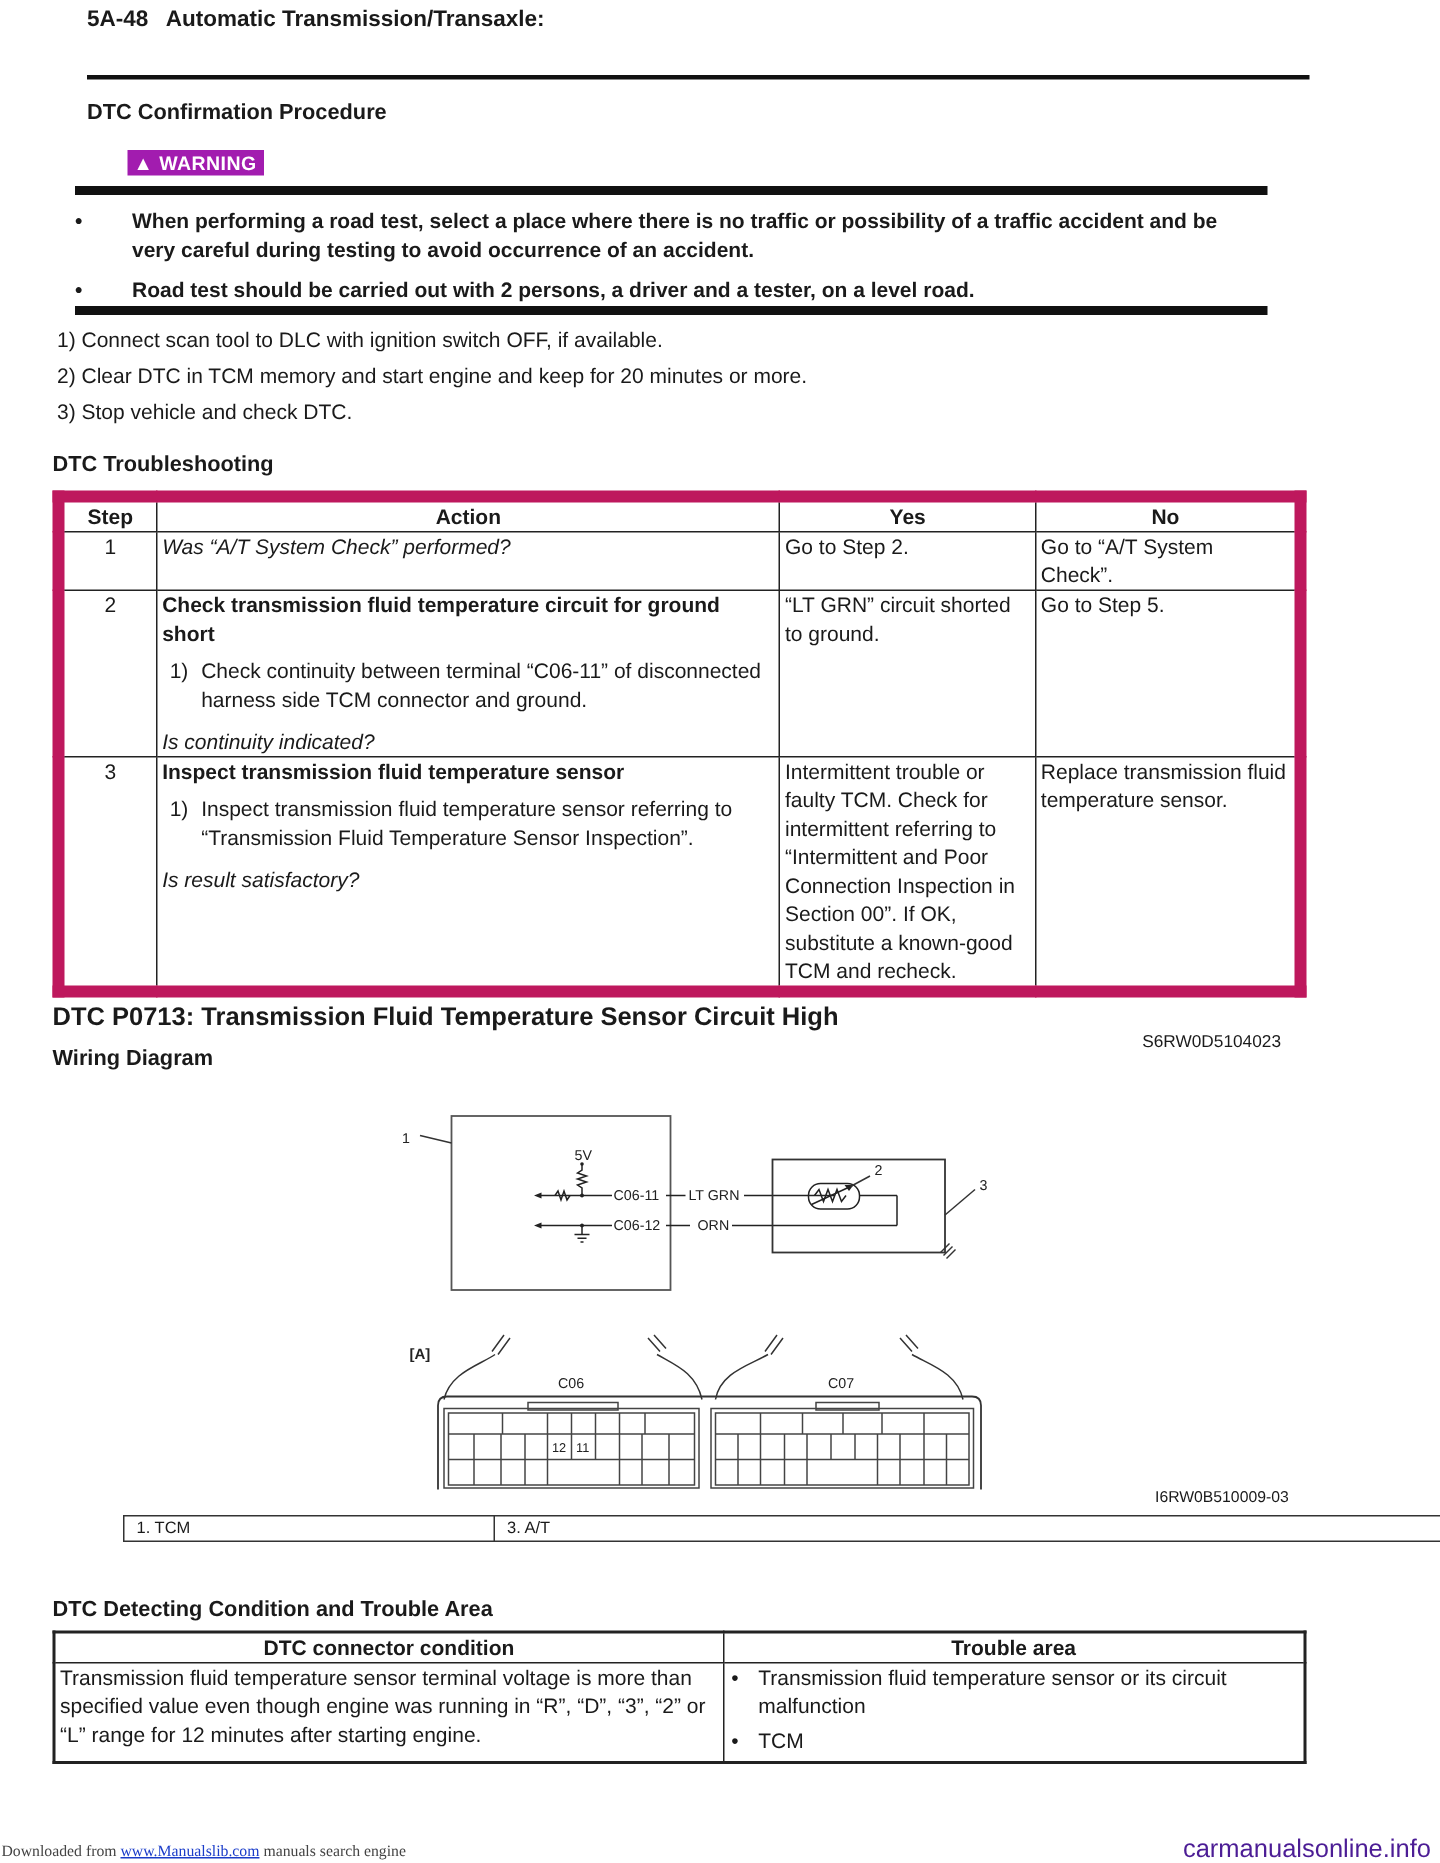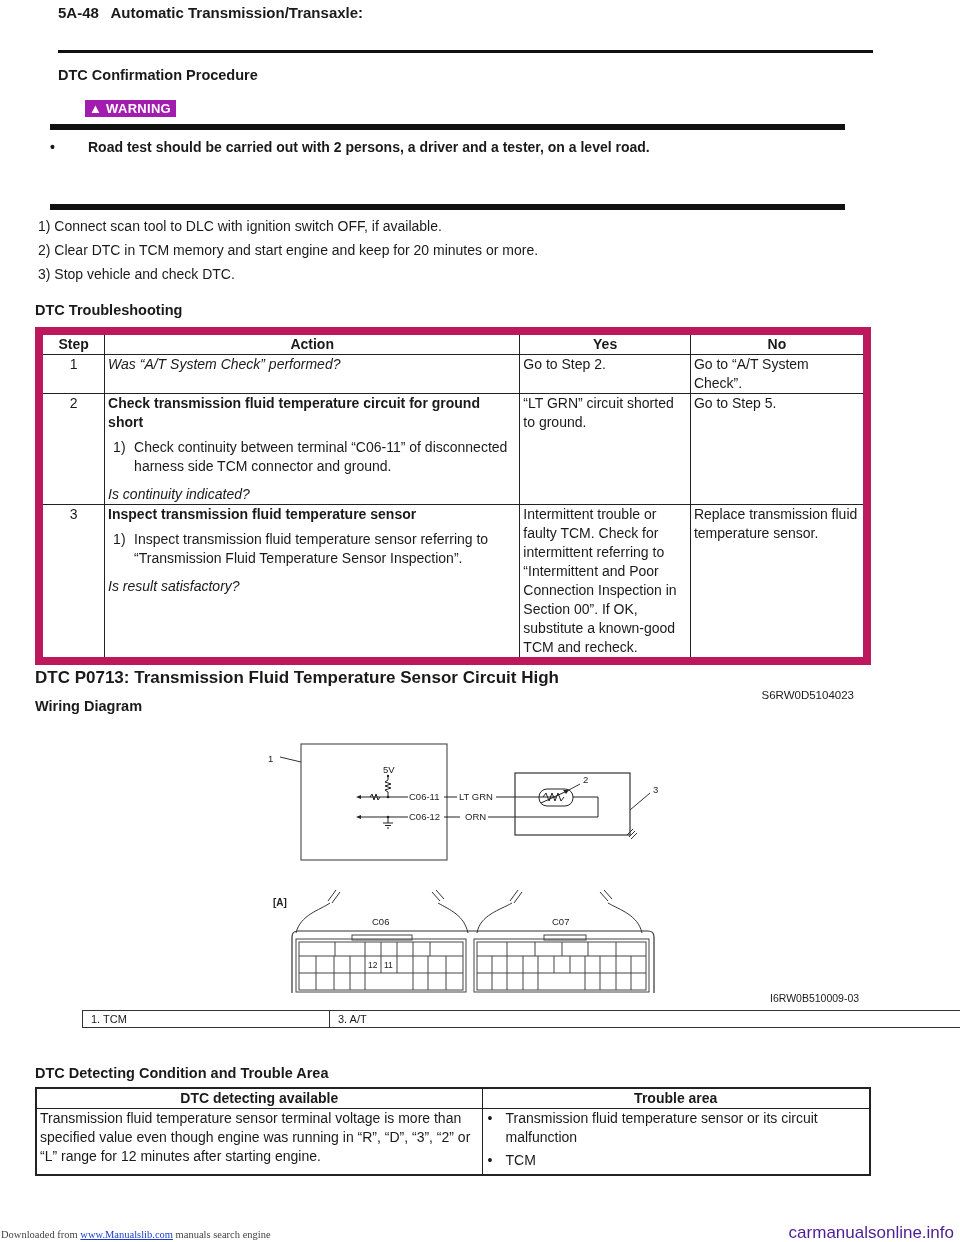--- a/index.html
+++ b/index.html
@@ -53,20 +53,21 @@
 <div class="abs hdr-rule"></div>
 
 <div class="abs h2" style="left:58px; top:67px;">DTC Confirmation Procedure</div>
 
 <div class="abs warn-badge">
   <span>▲</span>
   <span>WARNING</span>
 </div>
 <div class="abs warn-rule" style="top:124px;"></div>
 <div class="abs warn-text">
+  <div class="b">When performing a road test, select a place where there is no traffic or possibility of a traffic accident and be very careful during testing to avoid occurrence of an accident.</div>
   <div class="b">Road test should be carried out with 2 persons, a driver and a tester, on a level road.</div>
 </div>
 <div class="abs warn-rule" style="top:204px;"></div>
 
 <div class="abs steps">
   <div>1) Connect scan tool to DLC with ignition switch OFF, if available.</div>
   <div>2) Clear DTC in TCM memory and start engine and keep for 20 minutes or more.</div>
   <div>3) Stop vehicle and check DTC.</div>
 </div>
 
@@ -251,21 +252,21 @@
   </table>
 
 <div class="abs h2" style="left:35px; top:1065px;">DTC Detecting Condition and Trouble Area</div>
 <table class="abs dt">
   <colgroup>
       <col style="width:446px">
       <col>
     </colgroup>
   <tbody>
       <tr>
-    <th>DTC detecting available</th>
+    <th>DTC connector condition</th>
     <th>Trouble area</th>
   </tr>
   <tr>
     <td>Transmission fluid temperature sensor terminal voltage is more than specified value even though engine was running in “R”, “D”, “3”, “2” or “L” range for 12 minutes after starting engine.</td>
     <td>
       <div class="b">Transmission fluid temperature sensor or its circuit malfunction</div>
       <div class="b">TCM</div>
     </td>
   </tr>
 </tbody>

